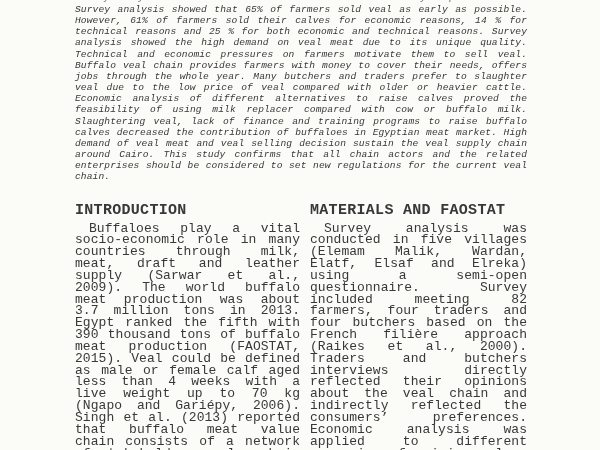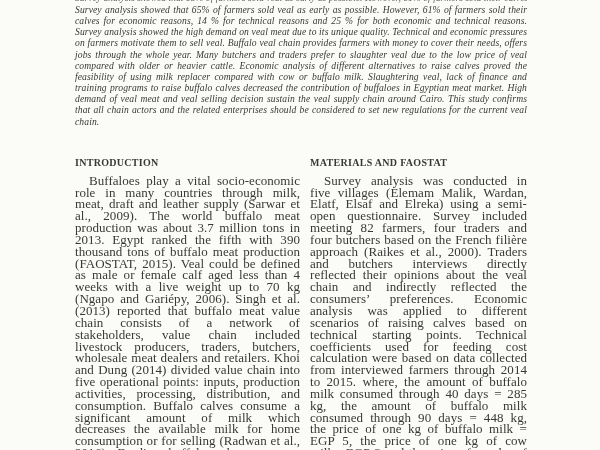--- a/index.html
+++ b/index.html
@@ -11,20 +11,21 @@
     font-family: "Liberation Serif", "DejaVu Serif", serif;
     color: #383838;
   }
   .page {
     width: 600px;
     height: 450px;
     overflow: hidden;
     box-sizing: border-box;
     padding: 0 73px 0 75px;
     filter: blur(0.3px);
+    font-family: Liberation Mono, monospace;
   }
   
   .top-fragment {
     height: 3px;
     overflow: hidden;
     font-style: italic;
     font-size: 9.6px;
     line-height: 11.2px;
     opacity: 0.8;
   }
@@ -47,24 +48,24 @@
   .columns {
     display: flex;
     gap: 10px;
     margin-top: 14px;
   }
   .col { box-sizing: border-box; }
   .col.left  { width: 225px; }
   .col.right { width: 217px; }
   .section-heading {
     font-weight: bold;
-    font-size: 10px;
+    font-size: 15px;
     line-height: 11px;
     letter-spacing: 0.3px;
-    margin: 16px 0 7px 0;
+    margin: 8px 0 7px 0;
   }
   .body-par {
     font-size: 13px;
     line-height: 11.85px;
     text-align: justify;
     text-indent: 14px;
     letter-spacing: 0.05px;
     word-spacing: 0.5px;
     margin: 0;
   }

